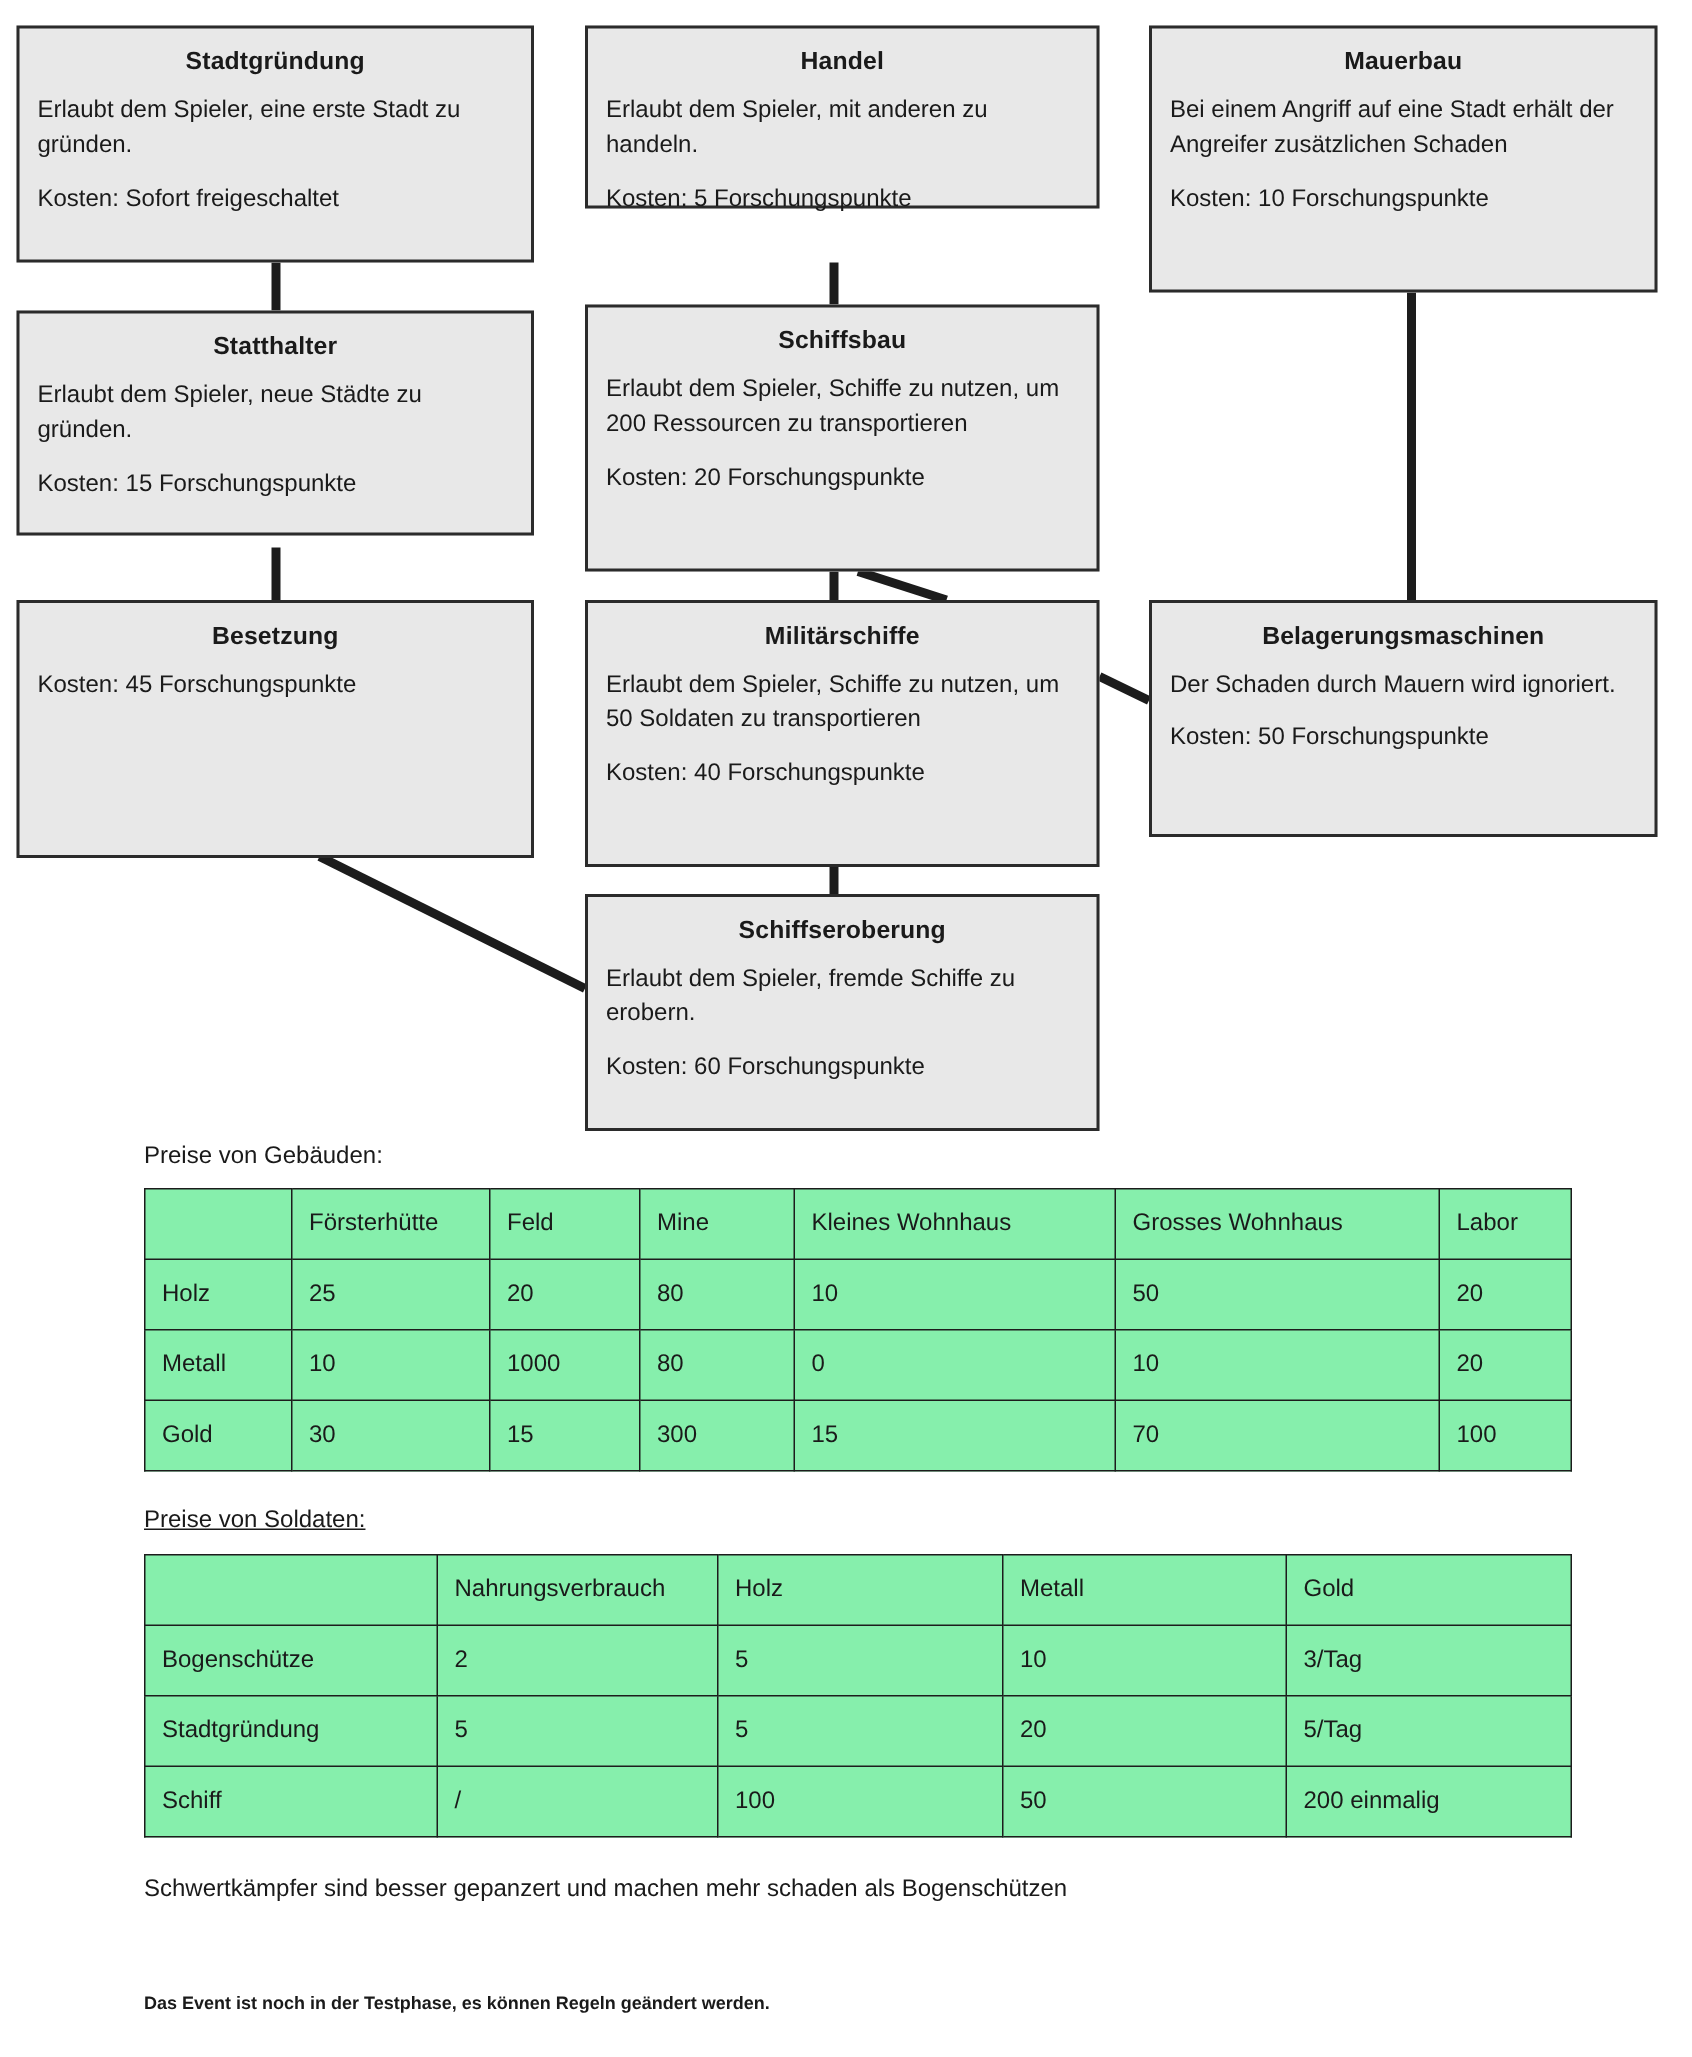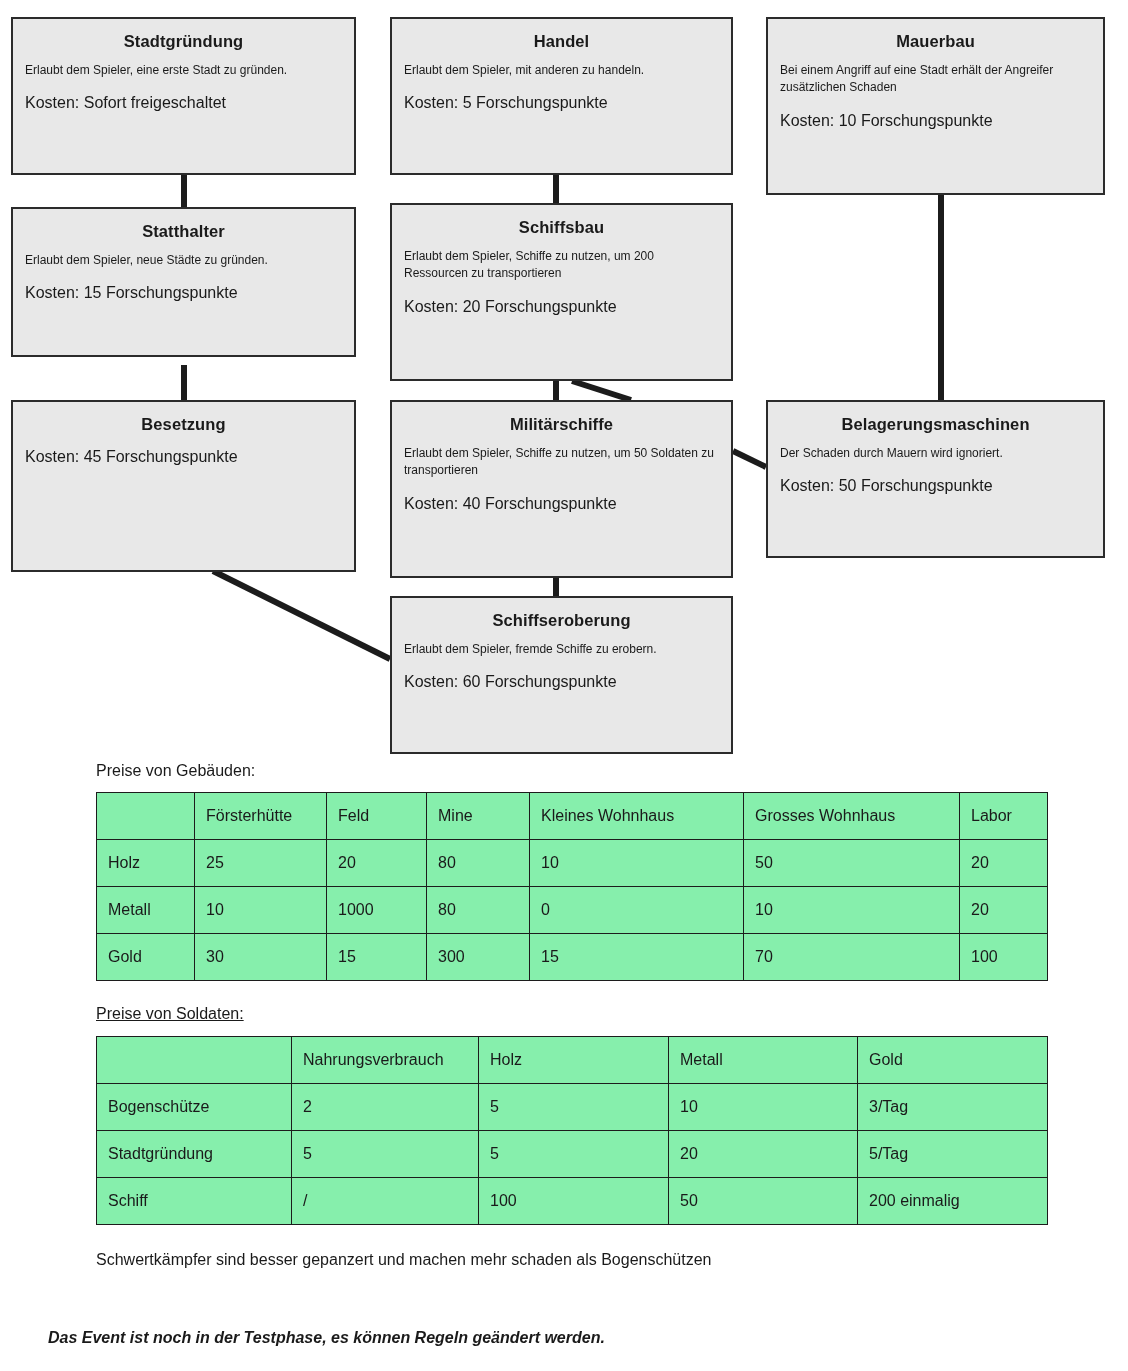--- a/index.html
+++ b/index.html
@@ -41,35 +41,35 @@
   }
   .node-title {
     text-align: center;
     font-weight: bold;
     font-size: 16.5px;
     line-height: 1.25;
     margin: 2px 0 10px 0;
     letter-spacing: .1px;
   }
   .node-desc {
-    font-size: 12px;
+    font-size: 16px;
     line-height: 1.48;
     margin: 0 0 12px 0;
   }
   .node-cost {
     font-size: 16px;
     line-height: 1.48;
     margin: 0;
   }
 
   
   #node-stadtgruendung      { left: 11px;  top: 17px;  width: 345px; height: 158px; }
   #node-statthalter         { left: 11px;  top: 207px; width: 345px; height: 150px; }
   #node-besetzung           { left: 11px;  top: 400px; width: 345px; height: 172px; }
-  #node-handel              { left: 390px; top: 17px;  width: 343px; height: 158px; }
+  #node-handel              { left: 390px; top: 17px;  width: 343px; height: 122px; }
   #node-schiffsbau          { left: 390px; top: 203px; width: 343px; height: 178px; }
   #node-militaerschiffe     { left: 390px; top: 400px; width: 343px; height: 178px; }
   #node-schiffseroberung    { left: 390px; top: 596px; width: 343px; height: 158px; }
   #node-mauerbau            { left: 766px; top: 17px;  width: 339px; height: 178px; }
   #node-belagerungsmaschinen{ left: 766px; top: 400px; width: 339px; height: 158px; }
 
   
   #sheet {
     position: absolute;
     left: 0;
@@ -112,25 +112,24 @@
   #soldiers-table col.s3 { width: 189px; }
   #soldiers-table col.s4 { width: 190px; }
 
   .spacer-caption { margin-top: 22px; text-decoration: underline; }
   .note {
     font-size: 16px;
     line-height: 1.4;
     margin: 24px 0 0 96px;
   }
   .note-bold {
-    font-size: 16px;
+    font-size: 12px;
     font-weight: bold;
     line-height: 1.4;
-    margin: 56px 0 0 48px;
-    font-style: italic;
+    margin: 56px 0 0 96px;
   }
 </style>
 </head>
 <body>
 
 <div id="tech-tree">
 
   <svg id="tech-lines" viewBox="0 0 1128 765">
 
     <line x1="184" y1="175" x2="184" y2="207" stroke="#1c1c1c" stroke-width="6"></line>

